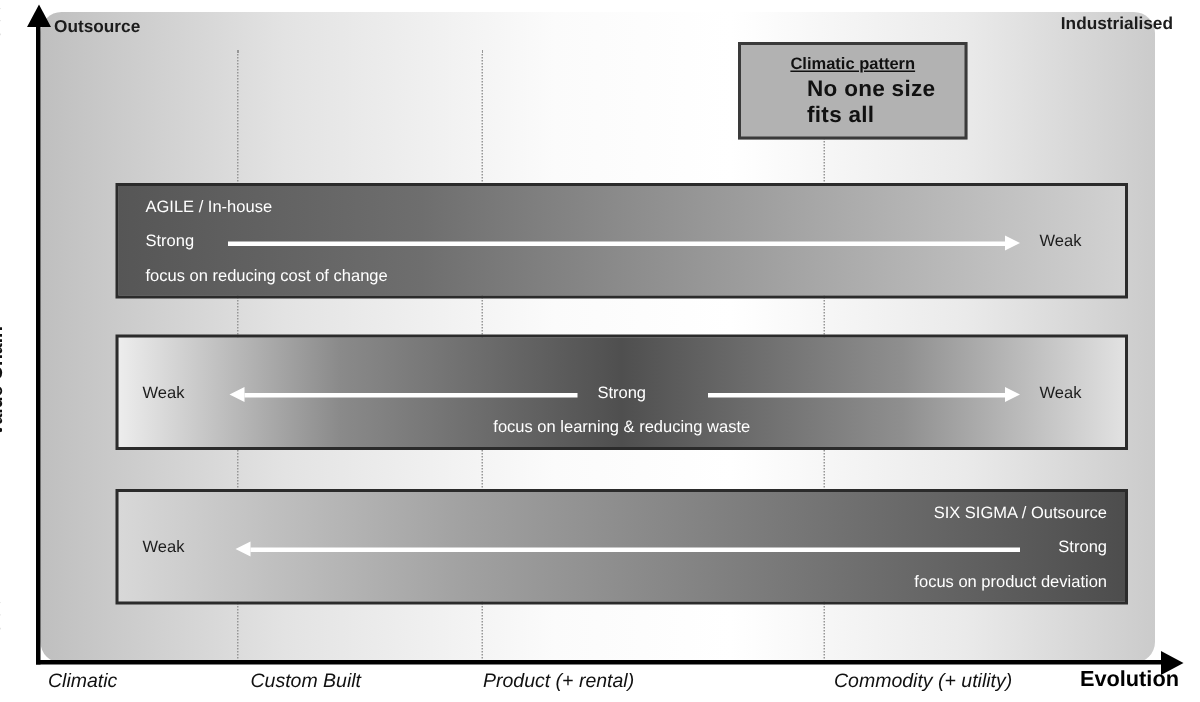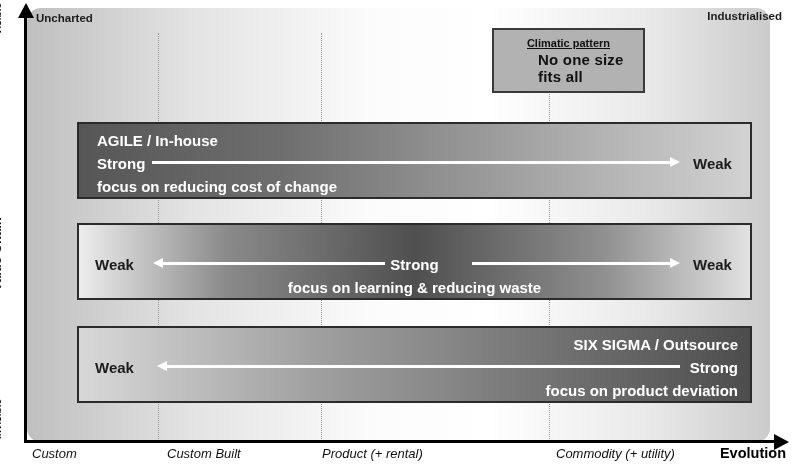--- a/index.html
+++ b/index.html
@@ -36,21 +36,21 @@
   .climatic .c-title{font-size:11px;font-weight:bold;text-decoration:underline;color:#111;}
   .climatic .c-text{font-size:15px;font-weight:bold;color:#111;letter-spacing:.2px;padding-left:44px;}
   
   .bar{
     position:absolute;left:77px;width:675px;height:77px;box-sizing:border-box;
     border:2px solid var(--bar_border);z-index:2;
   }
   .bar-agile{top:122px;background:linear-gradient(90deg,var(--bar_dark) 0%,#6e6e6e 30%,#a5a5a5 68%,var(--bar_light) 100%);}
   .bar-lean{top:223px;background:linear-gradient(90deg,#ededed 0%,#8a8a8a 22%,#4f4f4f 50%,#8f8f8f 78%,#e2e2e2 100%);}
   .bar-six{top:326px;background:linear-gradient(90deg,#d8d8d8 0%,#a0a0a0 35%,var(--bar_dark2) 100%);}
-  .bar .row{position:absolute;font-size:15px;font-weight:bold;white-space:nowrap;}
+  .bar .row{position:absolute;font-size:11px;font-weight:normal;white-space:nowrap;}
   .t-light{color:var(--text_light);}
   .t-dark{color:var(--text_dark);}
   .center{left:50%;transform:translateX(-50%);}
   
   .aline{position:absolute;height:2.5px;background:#fff;z-index:2;}
   .ahead-r{position:absolute;width:0;height:0;border-top:5px solid transparent;border-bottom:5px solid transparent;border-left:10px solid #fff;}
   .ahead-l{position:absolute;width:0;height:0;border-top:5px solid transparent;border-bottom:5px solid transparent;border-right:10px solid #fff;}
   
   .stage-label{position:absolute;top:446px;font-size:13px;font-style:italic;color:#111;z-index:3;white-space:nowrap;}
   .evolution{position:absolute;top:445px;right:14px;font-size:14.5px;font-weight:bold;color:#000;z-index:3;}
@@ -68,21 +68,21 @@
 
   <div class="yaxis"></div>
   <div class="yaxis-arrow"></div>
   <div class="xaxis"></div>
   <div class="xaxis-arrow"></div>
 
   <div class="vtext v-small" style="left:3px;top:24px;">Visible</div>
   <div class="vtext v-big" style="left:4px;top:276px;">Value Chain</div>
   <div class="vtext v-small" style="left:3px;top:428px;">Invisible</div>
 
-  <div class="corner" style="left:36px;top:12px;">Uncharted</div>
+  <div class="corner" style="left:36px;top:12px;">Outsource</div>
   <div class="corner" style="right:18px;top:10px;">Industrialised</div>
 
   <div class="climatic">
     <div class="c-title">Climatic pattern</div>
     <div class="c-text">No one size fits all</div>
   </div>
 
   <div class="bar bar-agile">
     <div class="row t-light" style="left:18px;top:8px;">AGILE / In-house</div>
     <div class="row t-light" style="left:18px;top:31px;">Strong</div>
@@ -105,19 +105,19 @@
 
   <div class="bar bar-six">
     <div class="row t-light" style="right:12px;top:8px;">SIX  SIGMA / Outsource</div>
     <div class="row t-dark" style="left:16px;top:31px;">Weak</div>
     <div class="ahead-l" style="left:78px;top:33px;"></div>
     <div class="aline" style="left:88px;top:37px;width:513px;"></div>
     <div class="row t-light" style="right:12px;top:31px;">Strong</div>
     <div class="row t-light" style="right:12px;top:54px;">focus on product deviation</div>
   </div>
 
-  <div class="stage-label" style="left:32px;">Custom</div>
+  <div class="stage-label" style="left:32px;">Climatic</div>
   <div class="stage-label" style="left:167px;">Custom Built</div>
   <div class="stage-label" style="left:556px;">Commodity (+ utility)</div>
   <div class="stage-label" style="left:322px;">Product (+ rental)</div>
   <div class="evolution">Evolution</div>
 
 </div>
 
 </body></html>

